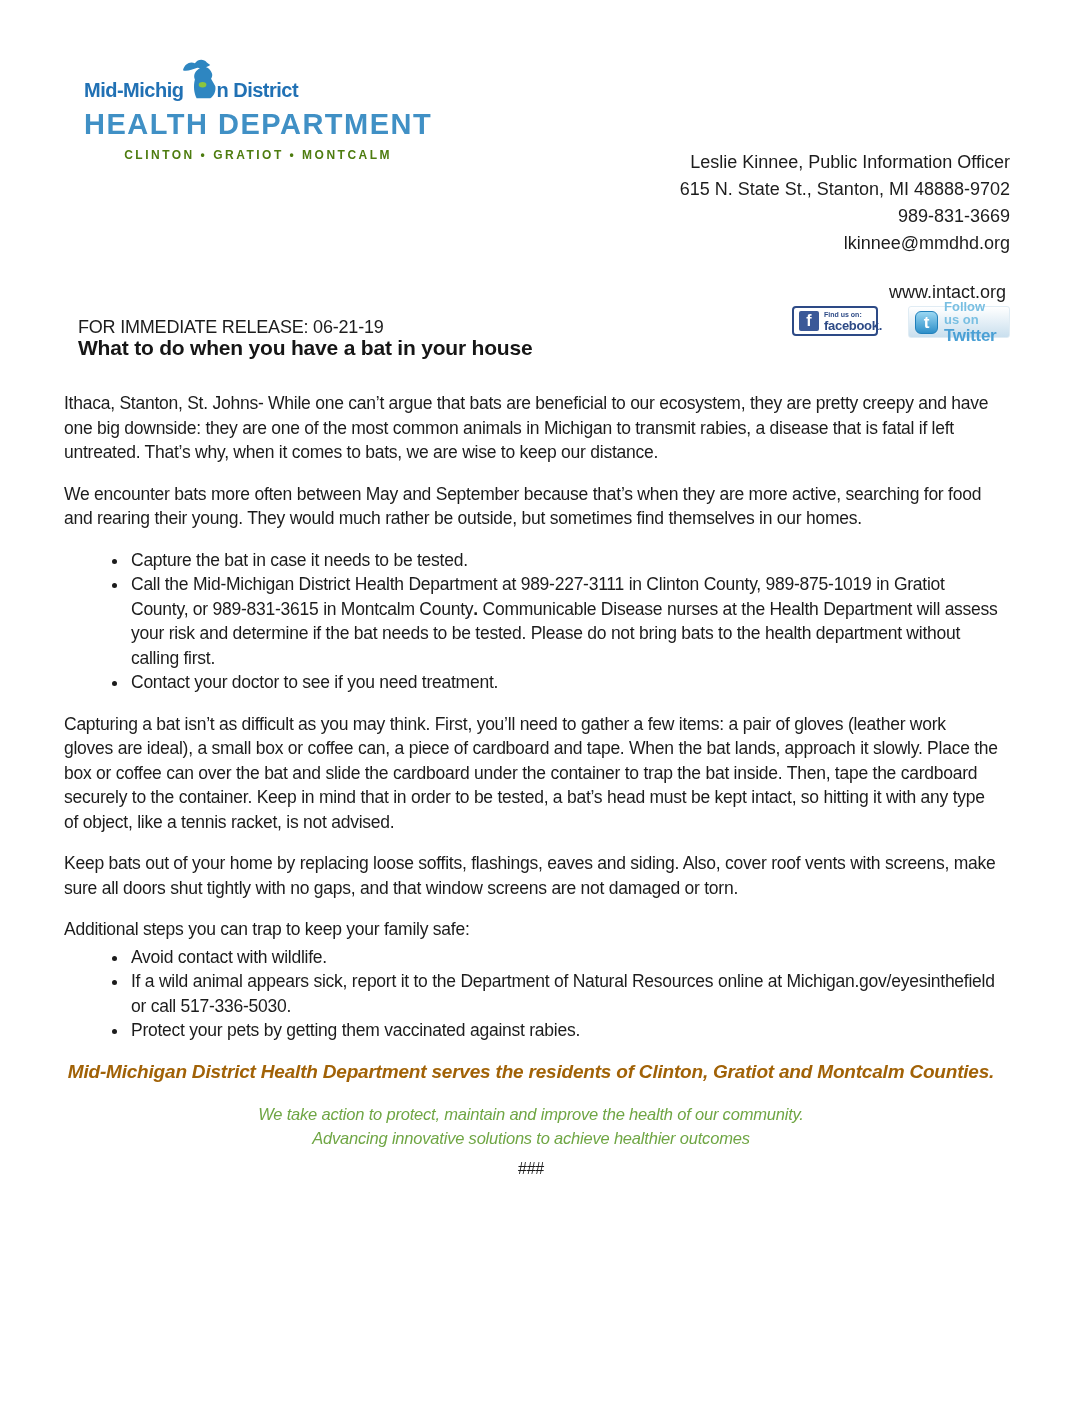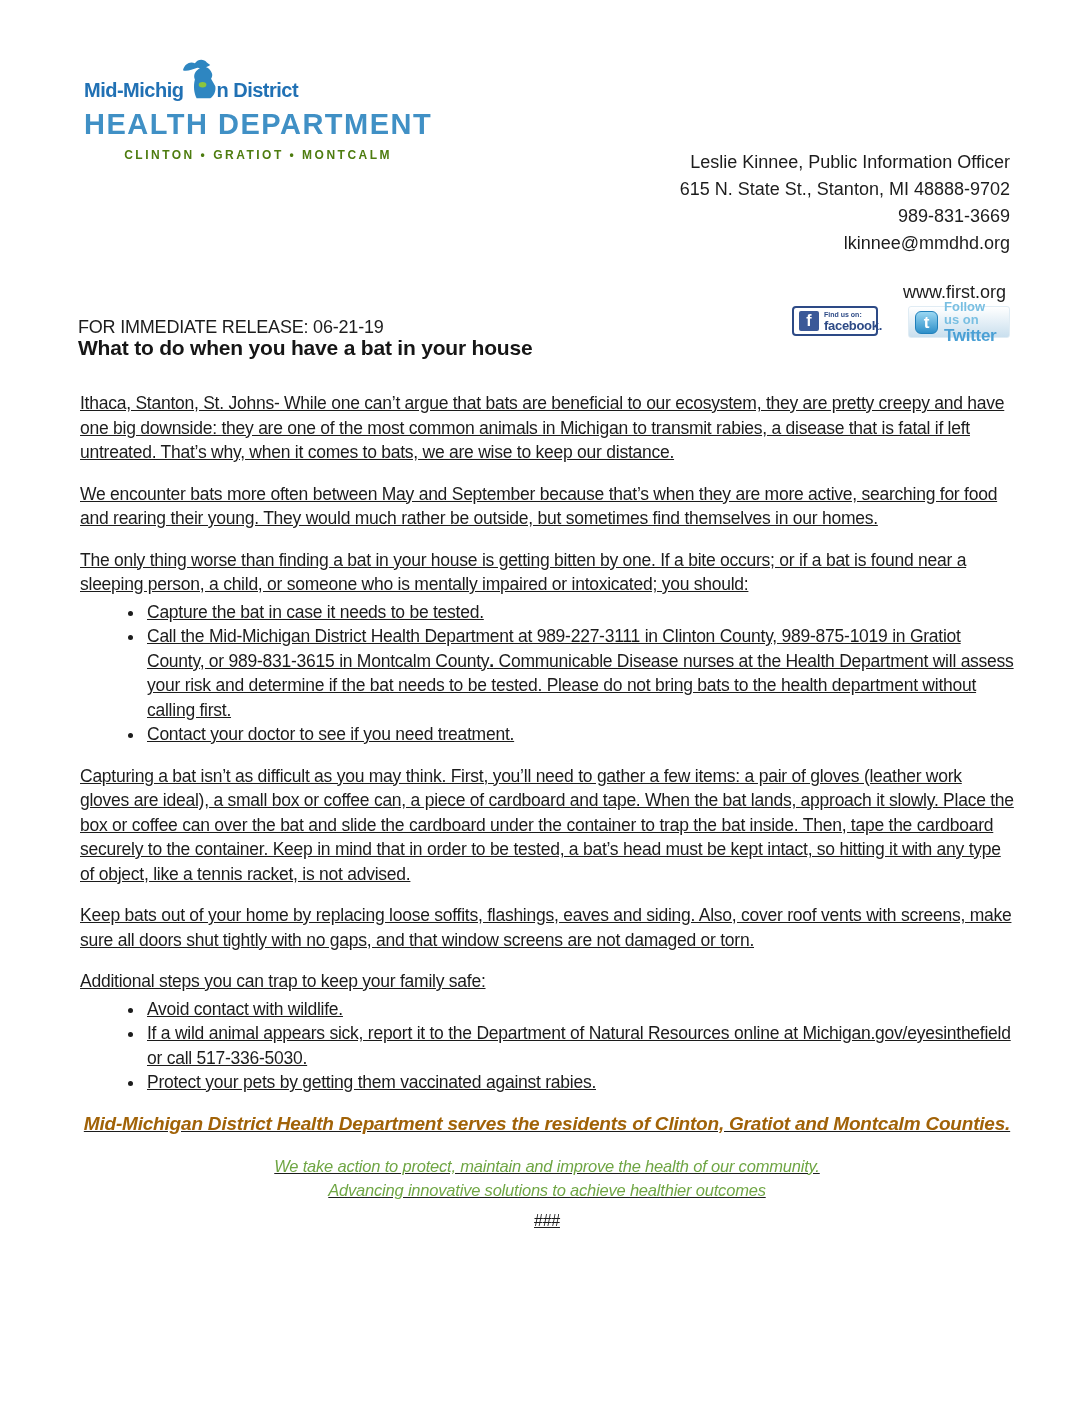--- a/index.html
+++ b/index.html
@@ -72,22 +72,22 @@
   .tw-text { display:flex; flex-direction:column; line-height:1; }
   .tw-small { font-size:13px; color:#79bfe2; font-weight:700; margin-bottom:1px; }
   .tw-name { font-size:17px; color:#4aa0d5; font-weight:700; letter-spacing:-0.3px; }
   
   .headline {
     position:absolute; left:78px; top:336px;
     font-size:21px; font-weight:700; letter-spacing:-0.2px; color:#161616;
   }
   
   .content {
-    position:absolute; left:80px; top:391px; width:934px;
-    font-size:17.5px; line-height:24.5px; letter-spacing:-0.25px; color:#1c1c1c;text-decoration:underline;
+    position:absolute; left:64px; top:391px; width:934px;
+    font-size:17.5px; line-height:24.5px; letter-spacing:-0.25px; color:#1c1c1c;
   }
   .content p { margin:0 0 17px 0; }
   .content p.tight { margin-bottom:0; }
   .content ul { margin:3px 0 17px 0; padding-left:65px; list-style:disc; }
   .content li { padding-left:2px; }
   .bold-dot { font-weight:700; }
   
   .footer { text-align:center; margin-top:1px; }
   .footer-main {
     font-size:19px; font-weight:700; font-style:italic;
@@ -119,21 +119,21 @@
   <div class="contact">
     <div>Leslie Kinnee, Public Information Officer</div>
     <div>615 N. State St., Stanton, MI 48888-9702</div>
     <div>989-831-3669</div>
     <div class="email">lkinnee@mmdhd.org</div>
   </div>
 
   <div class="release-row">
     <div class="release-label">FOR IMMEDIATE RELEASE: 06-21-19</div>
     <div class="release-right">
-      <div class="website">www.first.org</div>
+      <div class="website">www.intact.org</div>
       <div class="badges">
         <div class="fb-badge">
           <div class="fb-square">f</div>
           <div class="fb-text">
             <span class="fb-small">Find us on:</span>
             <span class="fb-name">facebook.</span>
           </div>
         </div>
         <div class="tw-badge">
           <div class="tw-square">t</div>
@@ -144,21 +144,20 @@
         </div>
       </div>
     </div>
   </div>
 
   <div class="headline">What to do when you have a bat in your house</div>
 
   <div class="content">
     <p>Ithaca, Stanton, St. Johns-  While one can’t argue that bats are beneficial to our ecosystem, they are pretty creepy and have one big downside: they are one of the most common animals in Michigan to transmit rabies, a disease that is fatal if left untreated. That’s why, when it comes to bats, we are wise to keep our distance.</p>
     <p>We encounter bats more often between May and September because that’s when they are more active, searching for food and rearing their young. They would much rather be outside, but sometimes find themselves in our homes.</p>
-    <p class="tight">The only thing worse than finding a bat in your house is getting bitten by one.  If a bite occurs; or if a bat is found near a sleeping person, a child, or someone who is mentally impaired or intoxicated; you should:</p>
     <ul>
       <li>Capture the bat in case it needs to be tested.</li>
       <li><span>Call the Mid-Michigan District Health Department at 989-227-3111 in Clinton County, 989-875-1019 in Gratiot County, or 989-831-3615 in Montcalm County</span><span class="bold-dot">.</span><span> Communicable Disease nurses at the Health Department will assess your risk and determine if the bat needs to be tested. Please do not bring bats to the health department without calling first.</span></li>
       <li>Contact your doctor to see if you need treatment.</li>
     </ul>
     <p>Capturing a bat isn’t as difficult as you may think. First, you’ll need to gather a few items: a pair of gloves (leather work gloves are ideal), a small box or coffee can, a piece of cardboard and tape. When the bat lands, approach it slowly. Place the box or coffee can over the bat and slide the cardboard under the container to trap the bat inside. Then, tape the cardboard securely to the container. Keep in mind that in order to be tested, a bat’s head must be kept intact, so hitting it with any type of object, like a tennis racket, is not advised.</p>
     <p>Keep bats out of your home by replacing loose soffits, flashings, eaves and siding. Also, cover roof vents with screens, make sure all doors shut tightly with no gaps, and that window screens are not damaged or torn.</p>
     <p class="tight">Additional steps you can trap to keep your family safe:</p>
     <ul>
       <li>Avoid contact with wildlife.</li>

